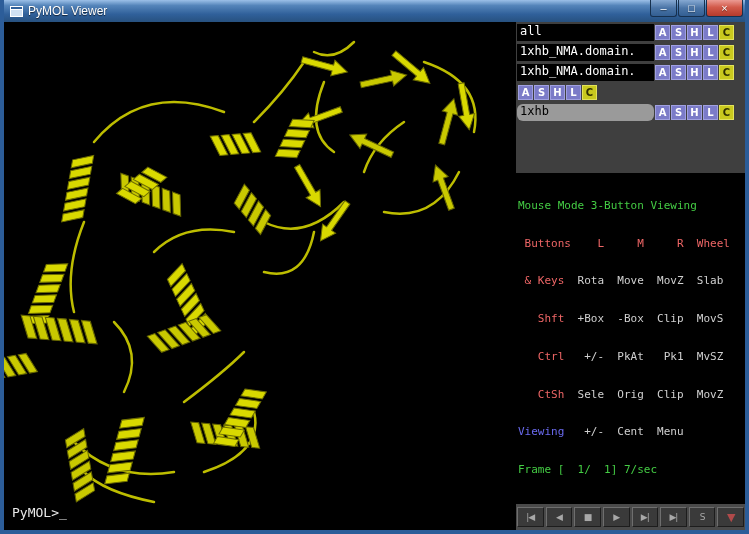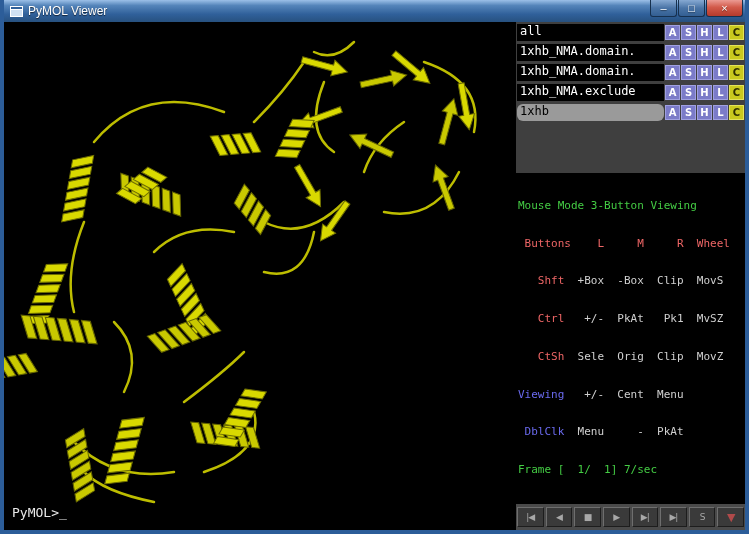--- a/index.html
+++ b/index.html
@@ -36,21 +36,21 @@
     position:absolute;left:8px;bottom:10px;
     color:#e8e8e8;font:13px "DejaVu Sans Mono", monospace;
   }
   
   .mol{position:absolute;top:0;left:0;}
   .rib{fill:#d9d900;stroke:#6f6f00;stroke-width:1;}
   .rib2{fill:#c9c900;stroke:#666600;stroke-width:1;}
   .lp{fill:none;stroke:#bdbd00;stroke-width:2.5;stroke-linecap:round;}
   
   .sidebar{flex:0 0 229px;display:flex;flex-direction:column;background:#3f3f3f;}
-  .objects{padding:1px 1px 0 1px;}
+  .objects{padding:1px 11px 0 1px;}
   .orow{display:flex;align-items:center;height:19px;margin-bottom:1px;}
   .olabel{
     flex:1;height:17px;line-height:17px;background:#000;color:#fff;
     font:12px "DejaVu Sans Mono", monospace;padding-left:3px;
     overflow:hidden;white-space:nowrap;
   }
   .olabel.sel{background:#9a9a9a;color:#000;border-radius:6px;}
   .obtn{
     width:15px;height:15px;margin-left:1px;flex:0 0 auto;
     display:flex;align-items:center;justify-content:center;
@@ -203,21 +203,20 @@
         <div class="orow">
           <div class="olabel">1xhb_NMA.domain.</div>
           <div class="obtn">A</div>
           <div class="obtn">S</div>
           <div class="obtn">H</div>
           <div class="obtn">L</div>
           <div class="obtn c">C</div>
         </div>
 
         <div class="orow">
-          <div class="olabel">1xhb_NMA.exclude</div>
           <div class="obtn">A</div>
           <div class="obtn">S</div>
           <div class="obtn">H</div>
           <div class="obtn">L</div>
           <div class="obtn c">C</div>
         </div>
 
         <div class="orow">
           <div class="olabel sel">1xhb</div>
           <div class="obtn">A</div>
@@ -227,25 +226,25 @@
           <div class="obtn c">C</div>
         </div>
 
       </div>
 
       <div class="panel-spacer"></div>
 
       <div class="mousepanel">
         <div><span class="g">Mouse Mode 3-Button Viewing</span></div>
         <div><span class="r"> Buttons</span><span class="r">    L     M     R  Wheel</span></div>
+        <div><span class="r"> &amp; Keys</span><span class="w">  Rota  Move  MovZ  Slab</span></div>
         <div><span class="r">   Shft</span><span class="w">  +Box  -Box  Clip  MovS</span></div>
         <div><span class="r">   Ctrl</span><span class="w">   +/-  PkAt   Pk1  MvSZ</span></div>
         <div><span class="r">   CtSh</span><span class="w">  Sele  Orig  Clip  MovZ</span></div>
         <div><span class="b">Viewing</span><span class="w">   +/-  Cent  Menu</span></div>
-        <div><span class="b"> DblClk</span><span class="w">  Menu     -  PkAt</span></div>
         <div><span class="g">Frame [  1/  1] 7/sec</span></div>
       </div>
 
       <div class="vcr">
         <div class="vbtn">|◀</div>
         <div class="vbtn">◀</div>
         <div class="vbtn">■</div>
         <div class="vbtn">▶</div>
         <div class="vbtn">▶|</div>
         <div class="vbtn">▶|</div>

